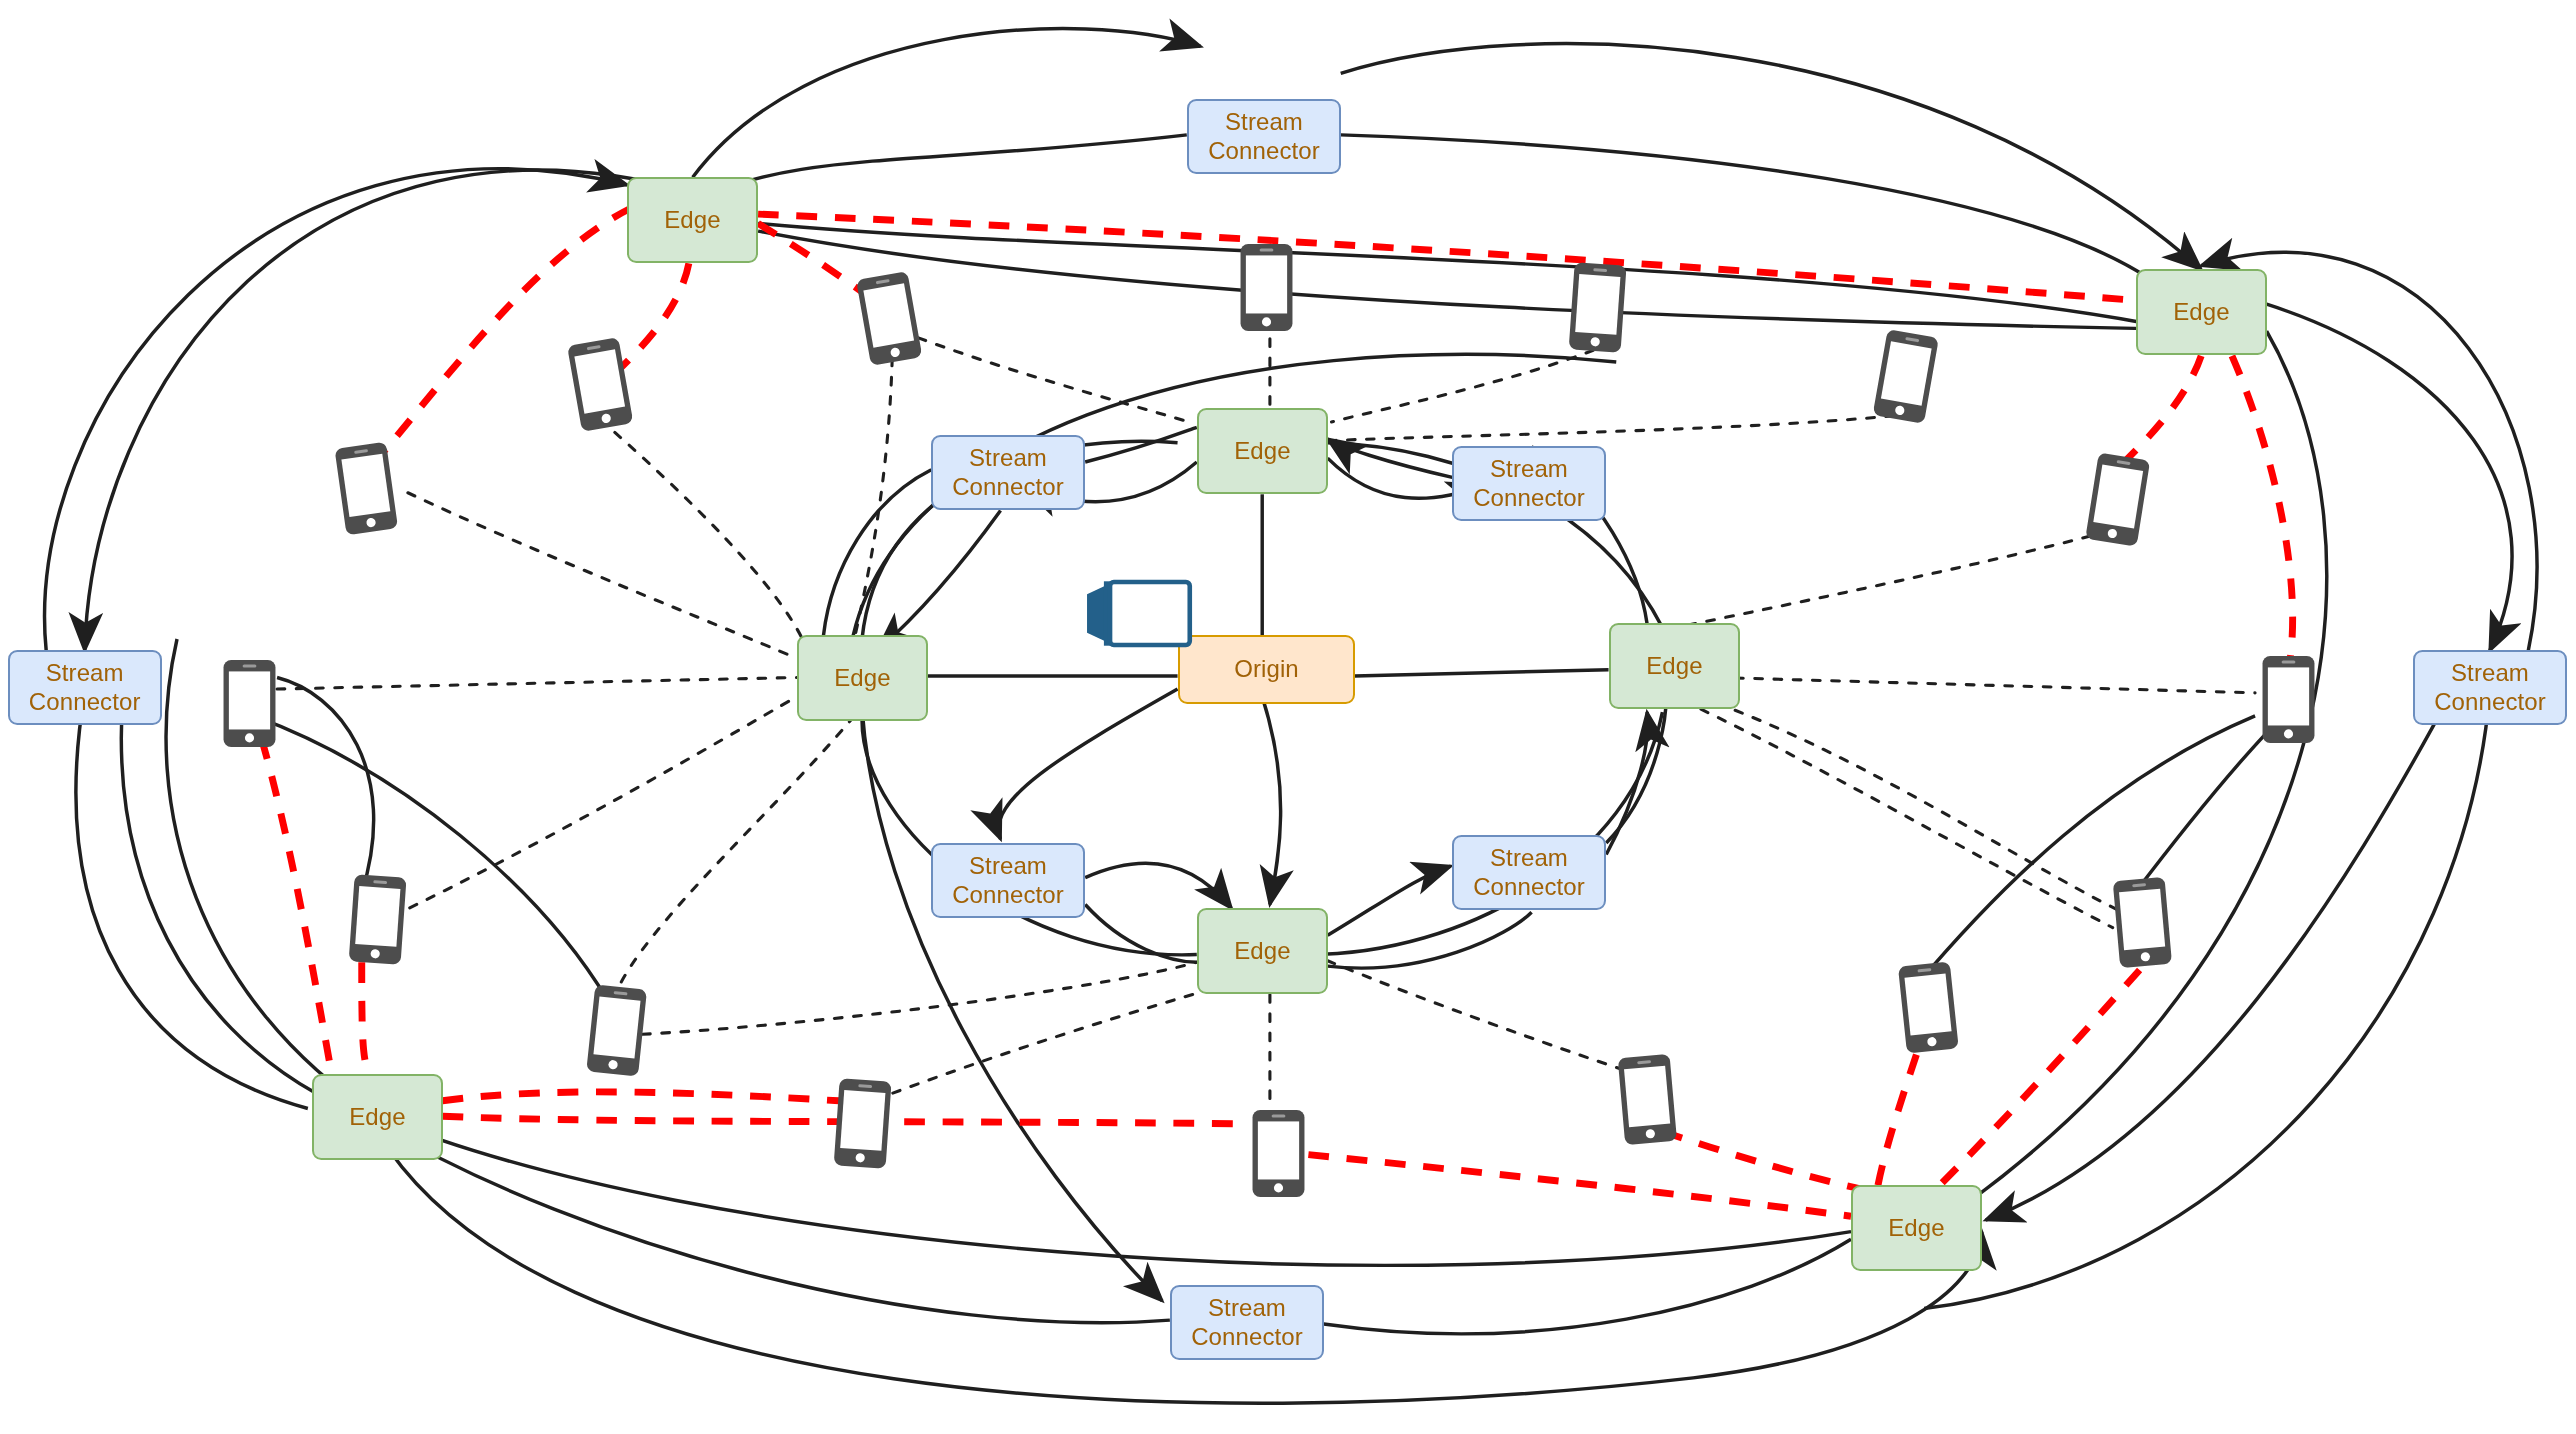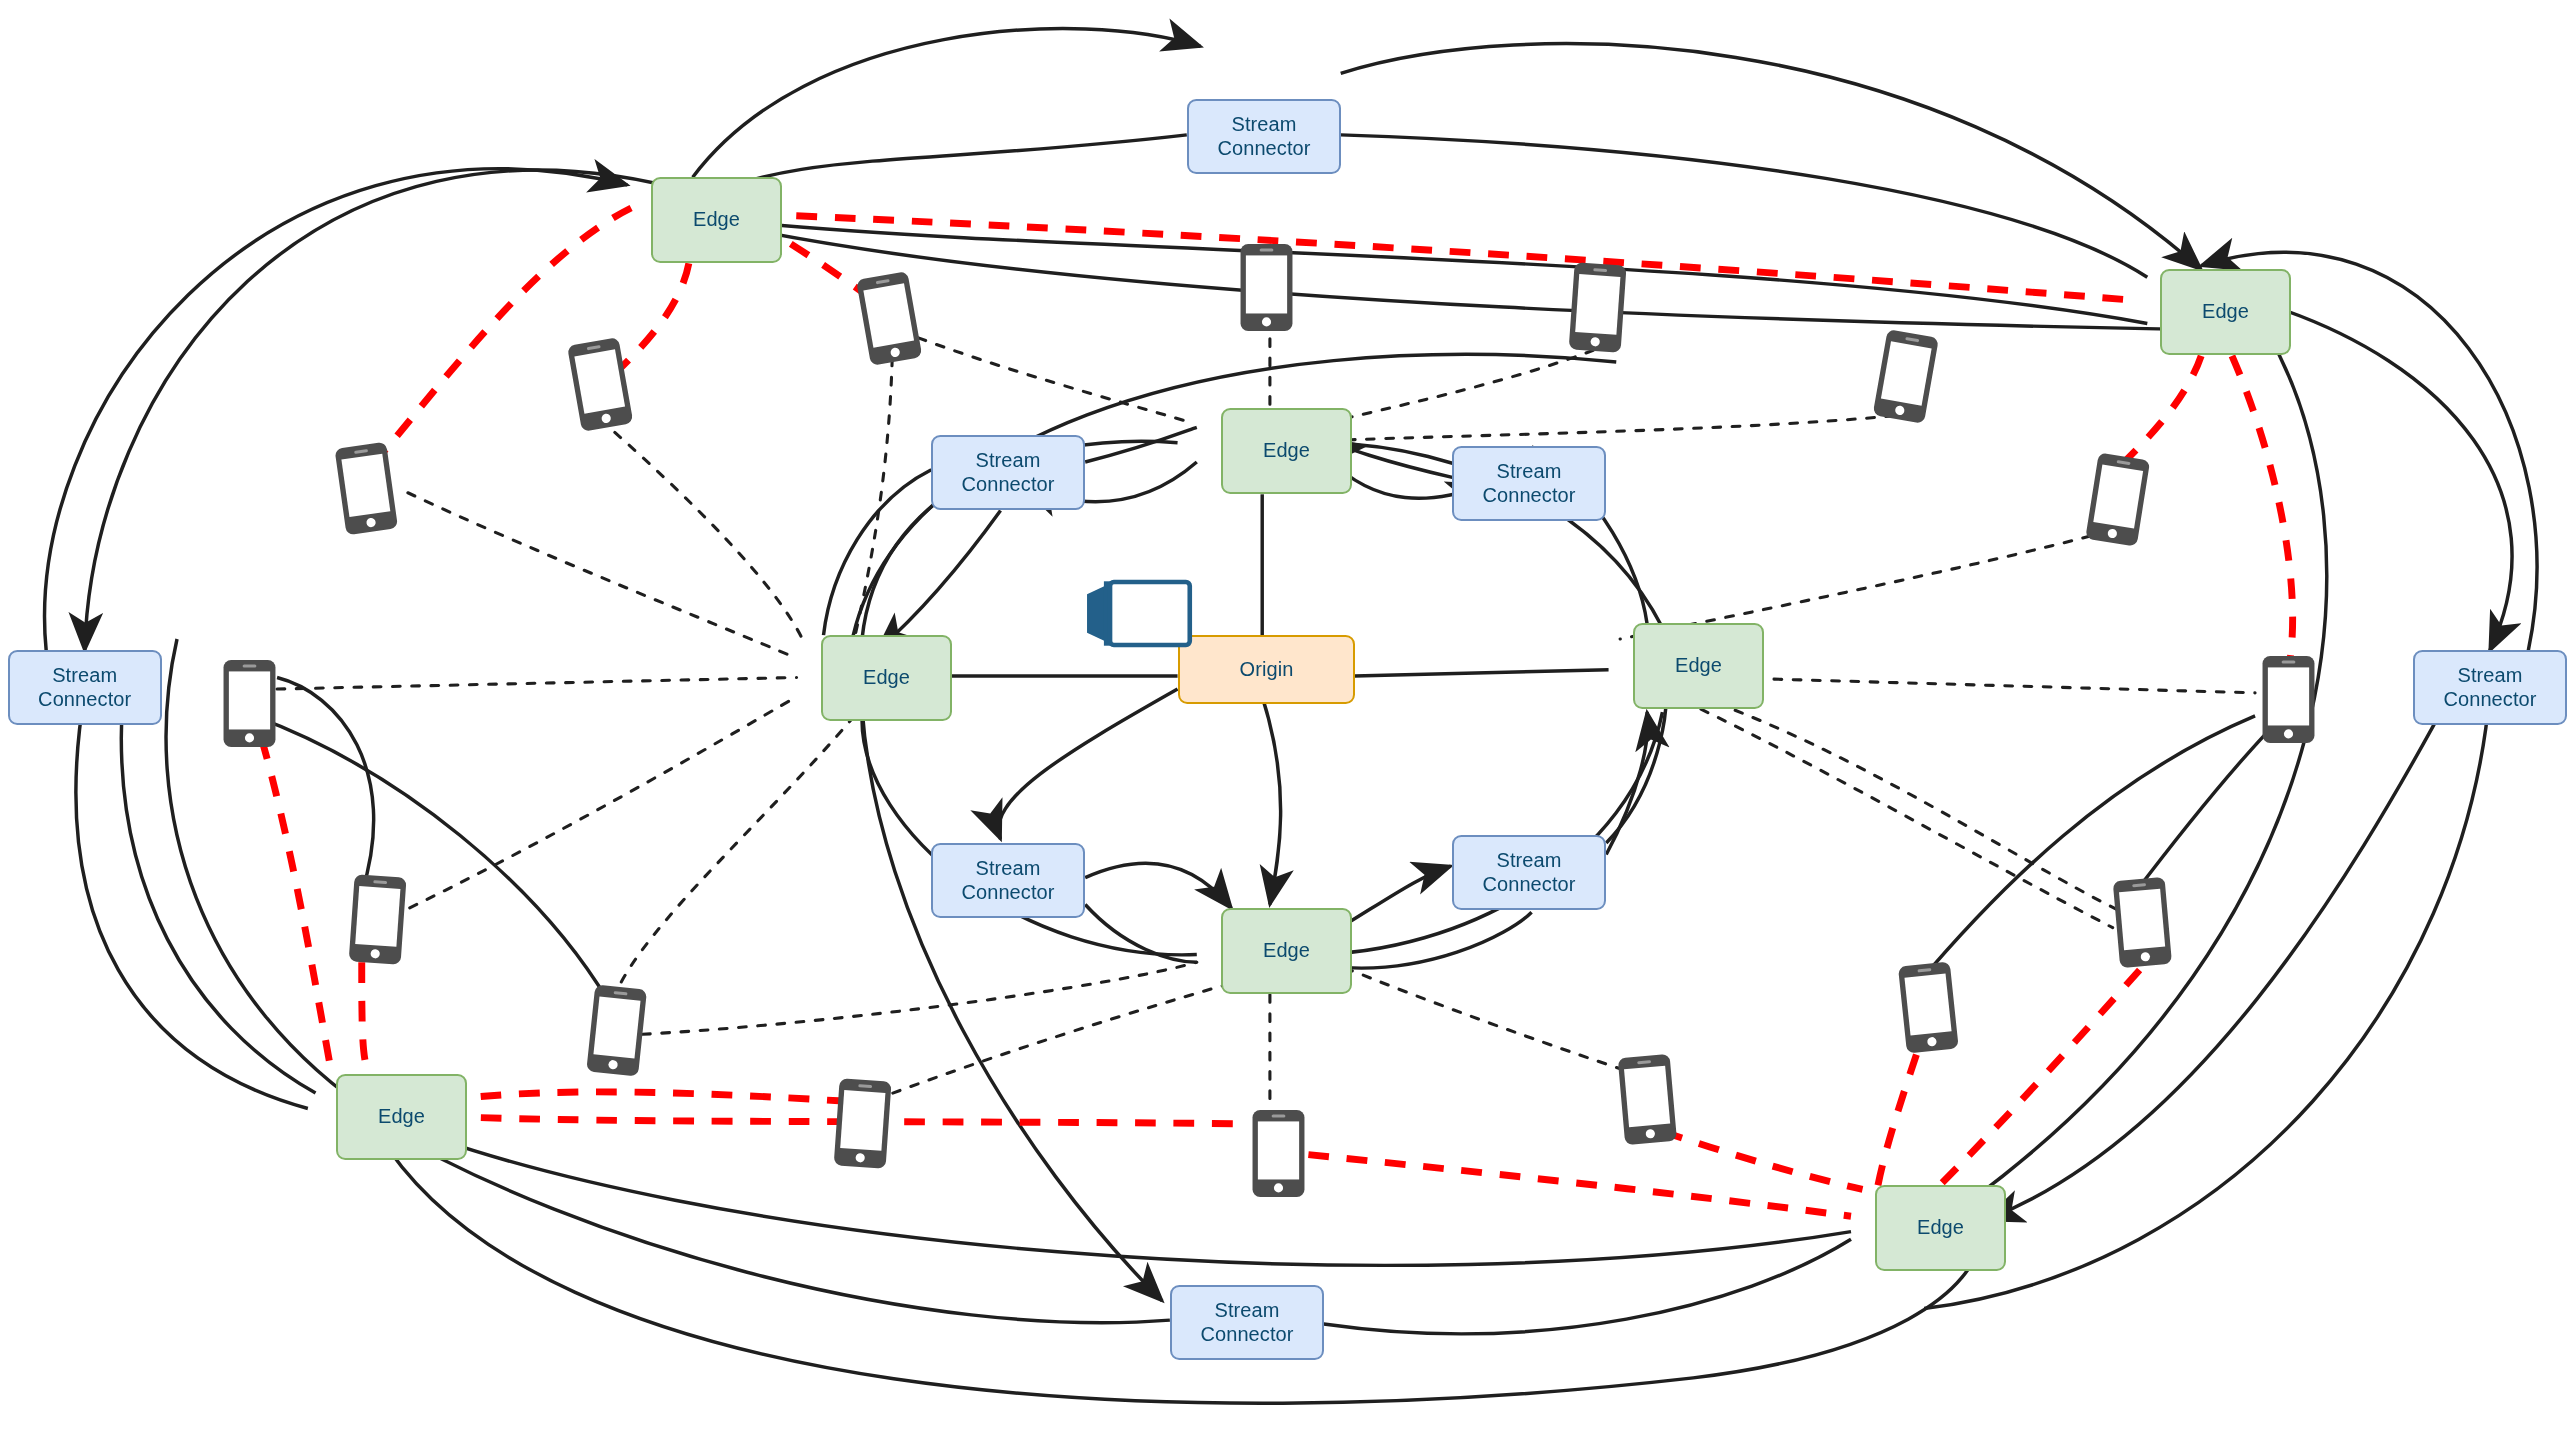--- a/index.html
+++ b/index.html
@@ -23,30 +23,29 @@
     height: 1435px;
   }
   .node {
     position: absolute;
     box-sizing: border-box;
     display: flex;
     align-items: center;
     justify-content: center;
     text-align: center;
     border-radius: 9.2px;
-    font-size: 20px;
+    font-size: 24px;
     line-height: 1.18;
-    color: #0c4a6e;
+    color: #a16207;
     letter-spacing: 0.1px;
     z-index: 5;
   }
   .node-edge {
     background: #d5e8d4;
     border: 2.3px solid #82b366;
-    margin-left: 24px;
   }
   .node-origin {
     background: #ffe6cc;
     border: 2.3px solid #d79b00;
   }
   .node-stream {
     background: #dae8fc;
     border: 2.3px solid #6c8ebf;
   }
   .node-label {

